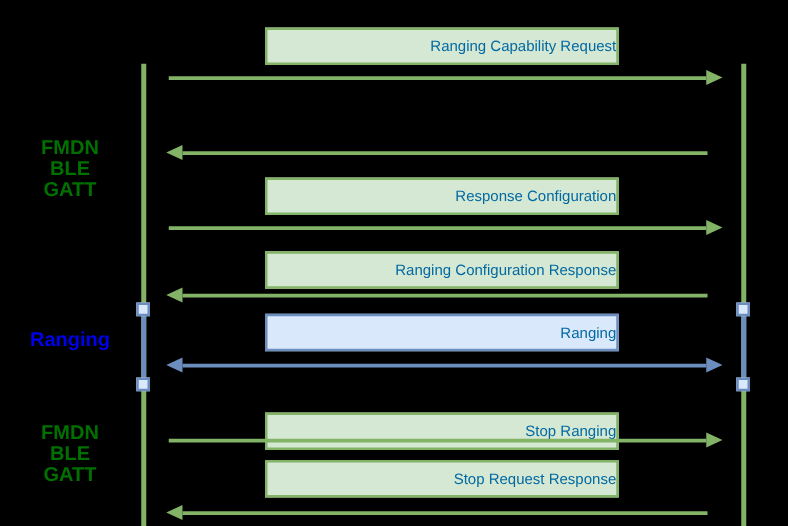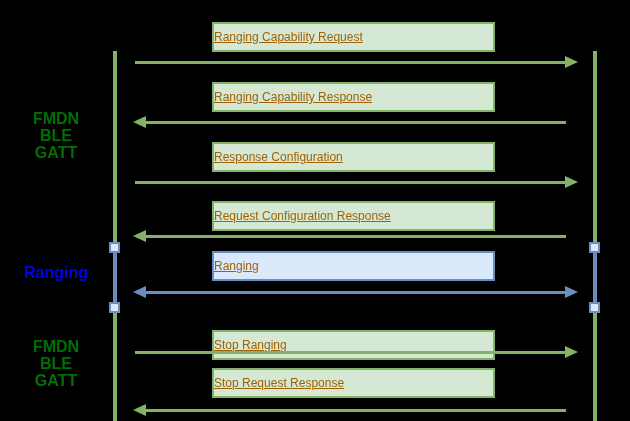--- a/index.html
+++ b/index.html
@@ -13,22 +13,22 @@
   .lifeline.right{left:593px;}
   .blueseg{position:absolute;top:247px;height:61px;width:4px;background:#6c8ebf;}
   .blueseg.left{left:113px;}
   .blueseg.right{left:593px;}
   .endpoint{
     position:absolute;width:7px;height:7px;background:#dae8fc;border:2px solid #6c8ebf;
   }
   
   .msg-box{
     position:absolute;left:212px;width:279px;height:26px;
-    display:flex;align-items:center;justify-content:flex-start;
-    font-size:12px;color:#a16207;text-align:center;text-decoration:underline;
+    display:flex;align-items:center;justify-content:flex-end;
+    font-size:12px;color:#0369a1;text-align:center;
   }
   .msg-box.green{background:#d5e8d4;border:2px solid #82b366;}
   .msg-box.blue{background:#dae8fc;border:2px solid #6c8ebf;}
   
   .arrow{position:absolute;left:133px;width:445px;height:13px;}
   .arrow .line{position:absolute;top:5px;height:3px;background:#82b366;}
   .arrow.blue .line{background:#6c8ebf;}
   .arrow.right .line{left:2px;width:430px;}
   .arrow.left .line{left:13px;width:420px;}
   .arrow.both .line{left:13px;width:419px;}
@@ -75,38 +75,35 @@
   </div>
 
   <div class="msg-box green" style="top:22px;">
     <span>Ranging Capability Request</span>
   </div>
   <div class="arrow right" style="top:56px;">
     <div class="line"></div>
     <div class="head hr"></div>
   </div>
 
-  <div class="msg-box green" style="top:82px;">
-    <span>Ranging Capability Response</span>
-  </div>
   <div class="arrow left" style="top:116px;">
     <div class="line"></div>
     <div class="head hl"></div>
   </div>
 
   <div class="msg-box green" style="top:142px;">
     <span>Response Configuration</span>
   </div>
   <div class="arrow right" style="top:176px;">
     <div class="line"></div>
     <div class="head hr"></div>
   </div>
 
   <div class="msg-box green" style="top:201px;">
-    <span>Request Configuration Response</span>
+    <span>Ranging Configuration Response</span>
   </div>
   <div class="arrow left" style="top:230px;">
     <div class="line"></div>
     <div class="head hl"></div>
   </div>
 
   <div class="msg-box blue" style="top:251px;">
     <span>Ranging</span>
   </div>
   <div class="arrow both blue" style="top:286px;">

